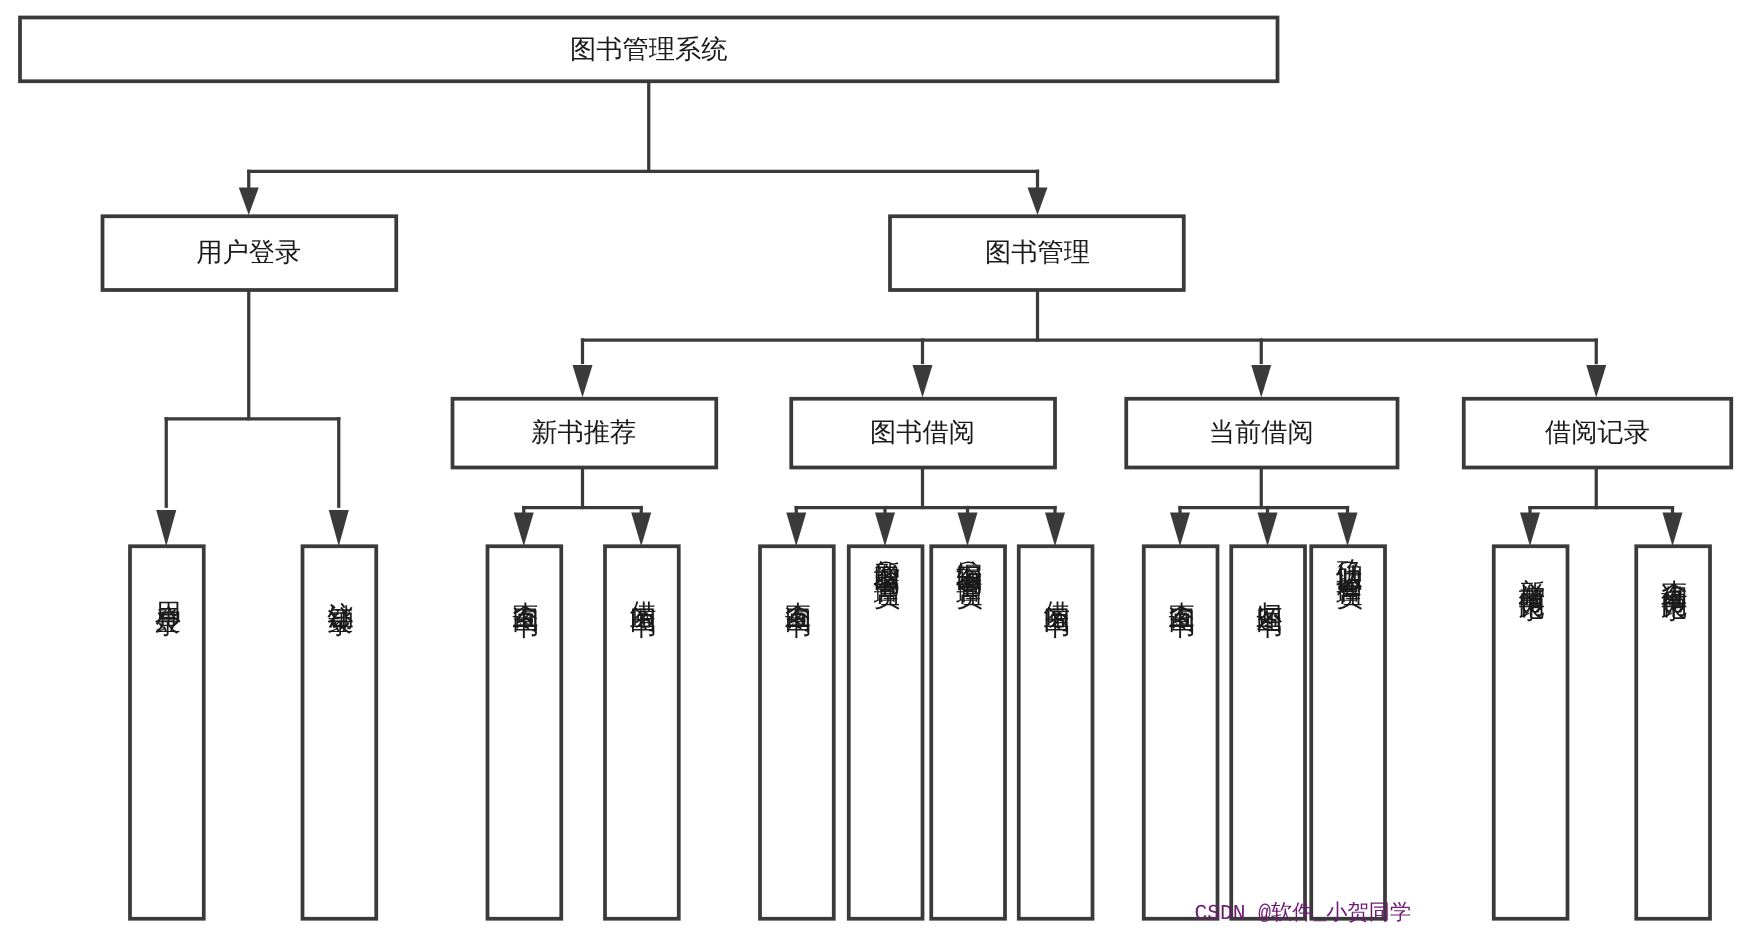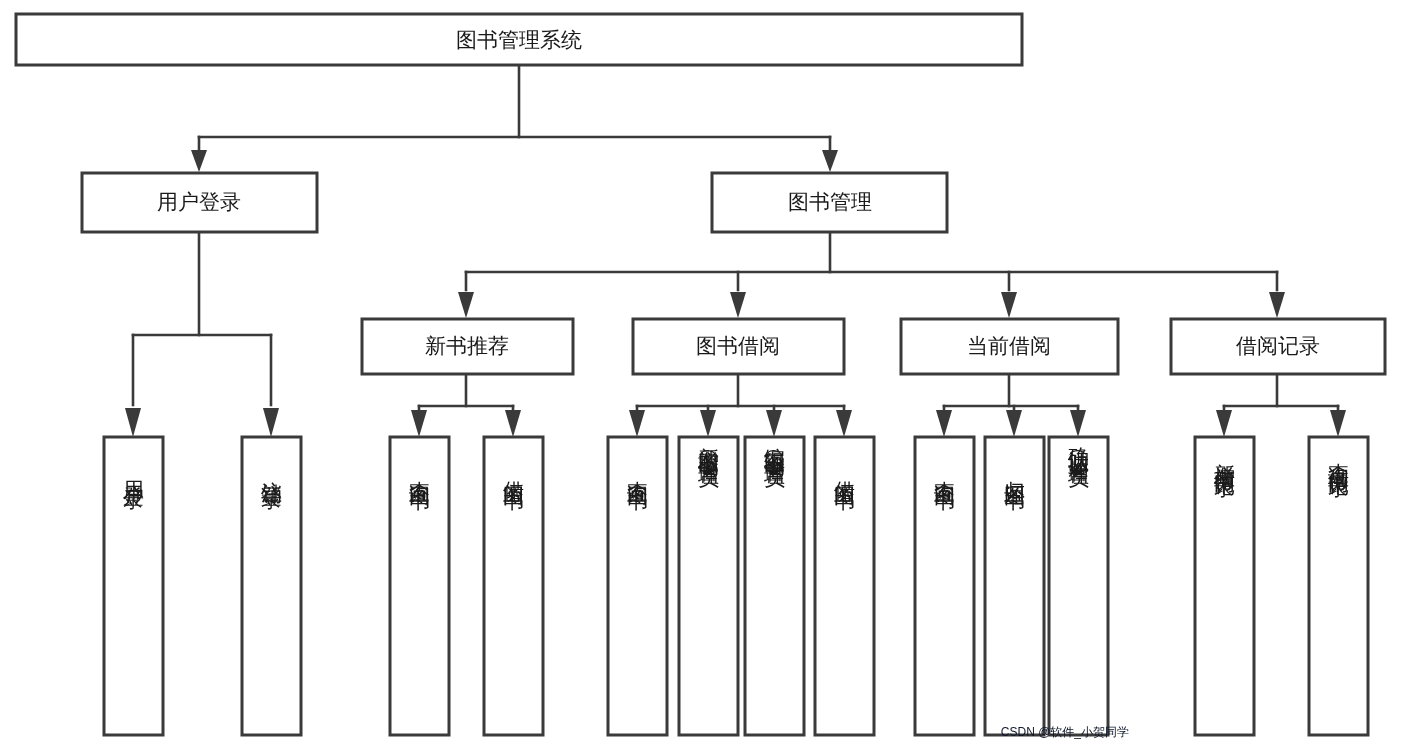--- a/index.html
+++ b/index.html
@@ -54,23 +54,23 @@
     font-size: 21px;
     writing-mode: vertical-rl;
     text-orientation: upright;
     text-anchor: middle;
     letter-spacing: 3px;
   }
   .watermark {
     position: absolute;
     right: 12px;
     bottom: 6px;
-    font-family: Liberation Sans, sans-serif;
-    font-size: 12px;
-    color: #0f172a;
+    font-family: Liberation Mono, monospace;
+    font-size: 17px;
+    color: #701a75;
     white-space: nowrap;
     user-select: none;
     pointer-events: none;
   }
 </style>
 </head>
 <body>
 
 <div id="diagram-root">
 

